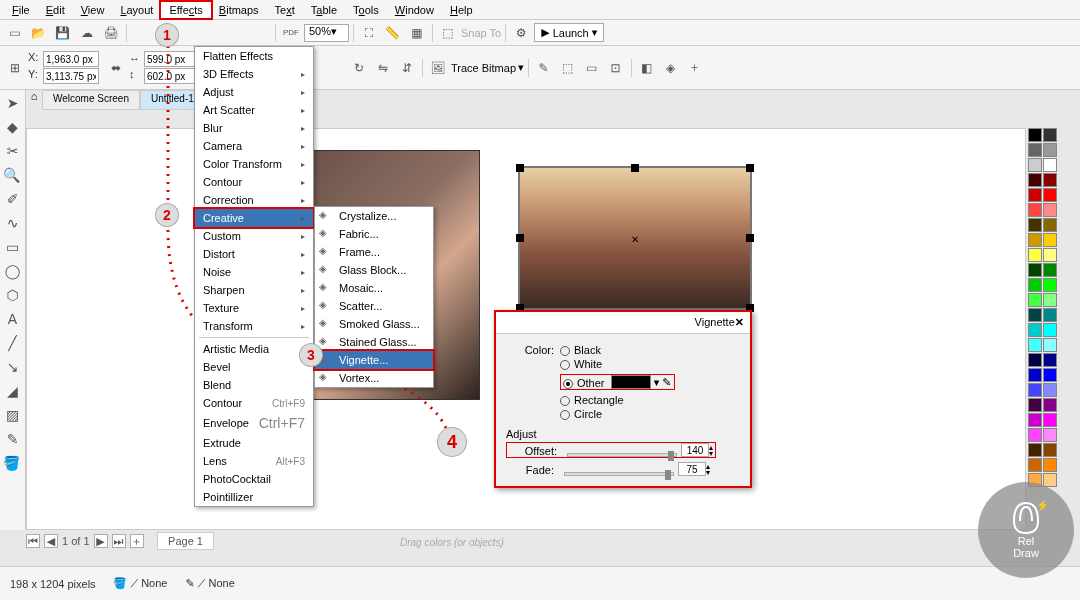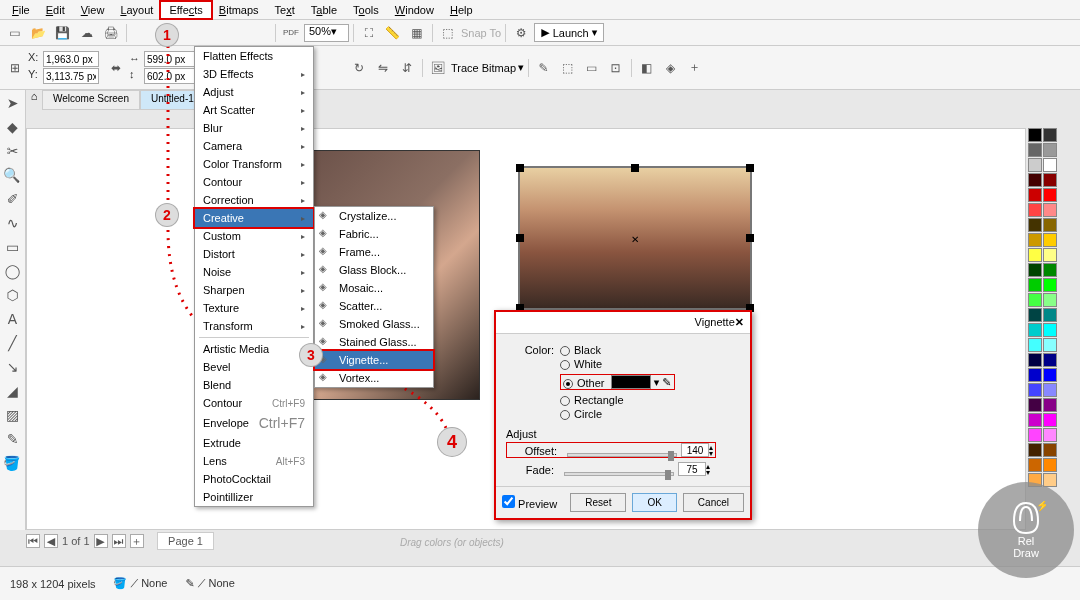--- a/index.html
+++ b/index.html
@@ -311,26 +311,20 @@
         <input class="numfield" value="140" style="">
         <span style="font-size:8px;line-height:6px">▴<br>▾</span>
       </div>
     <div class="row">
         <label>Fade:</label>
         <span class="slider"></span>
         <input class="numfield" value="75" style="">
         <span style="font-size:8px;line-height:6px">▴<br>▾</span>
       </div>
   </div>
-  <div class="dlg-btns">
-    <label style="margin-right:auto"><input type="checkbox" checked="" style=""> <span>Preview</span></label>
-    <span class="btn">Reset</span>
-    <span class="btn primary">OK</span>
-    <span class="btn">Cancel</span>
-  </div>
 </div>
 
 <div class="color-palette" id="palette">
     <div style="background: rgb(0, 0, 0);"></div>
     <div style="background: rgb(51, 51, 51);"></div>
     <div style="background: rgb(102, 102, 102);"></div>
     <div style="background: rgb(153, 153, 153);"></div>
     <div style="background: rgb(204, 204, 204);"></div>
     <div style="background: rgb(255, 255, 255);"></div>
     <div style="background: rgb(68, 0, 0);"></div>

